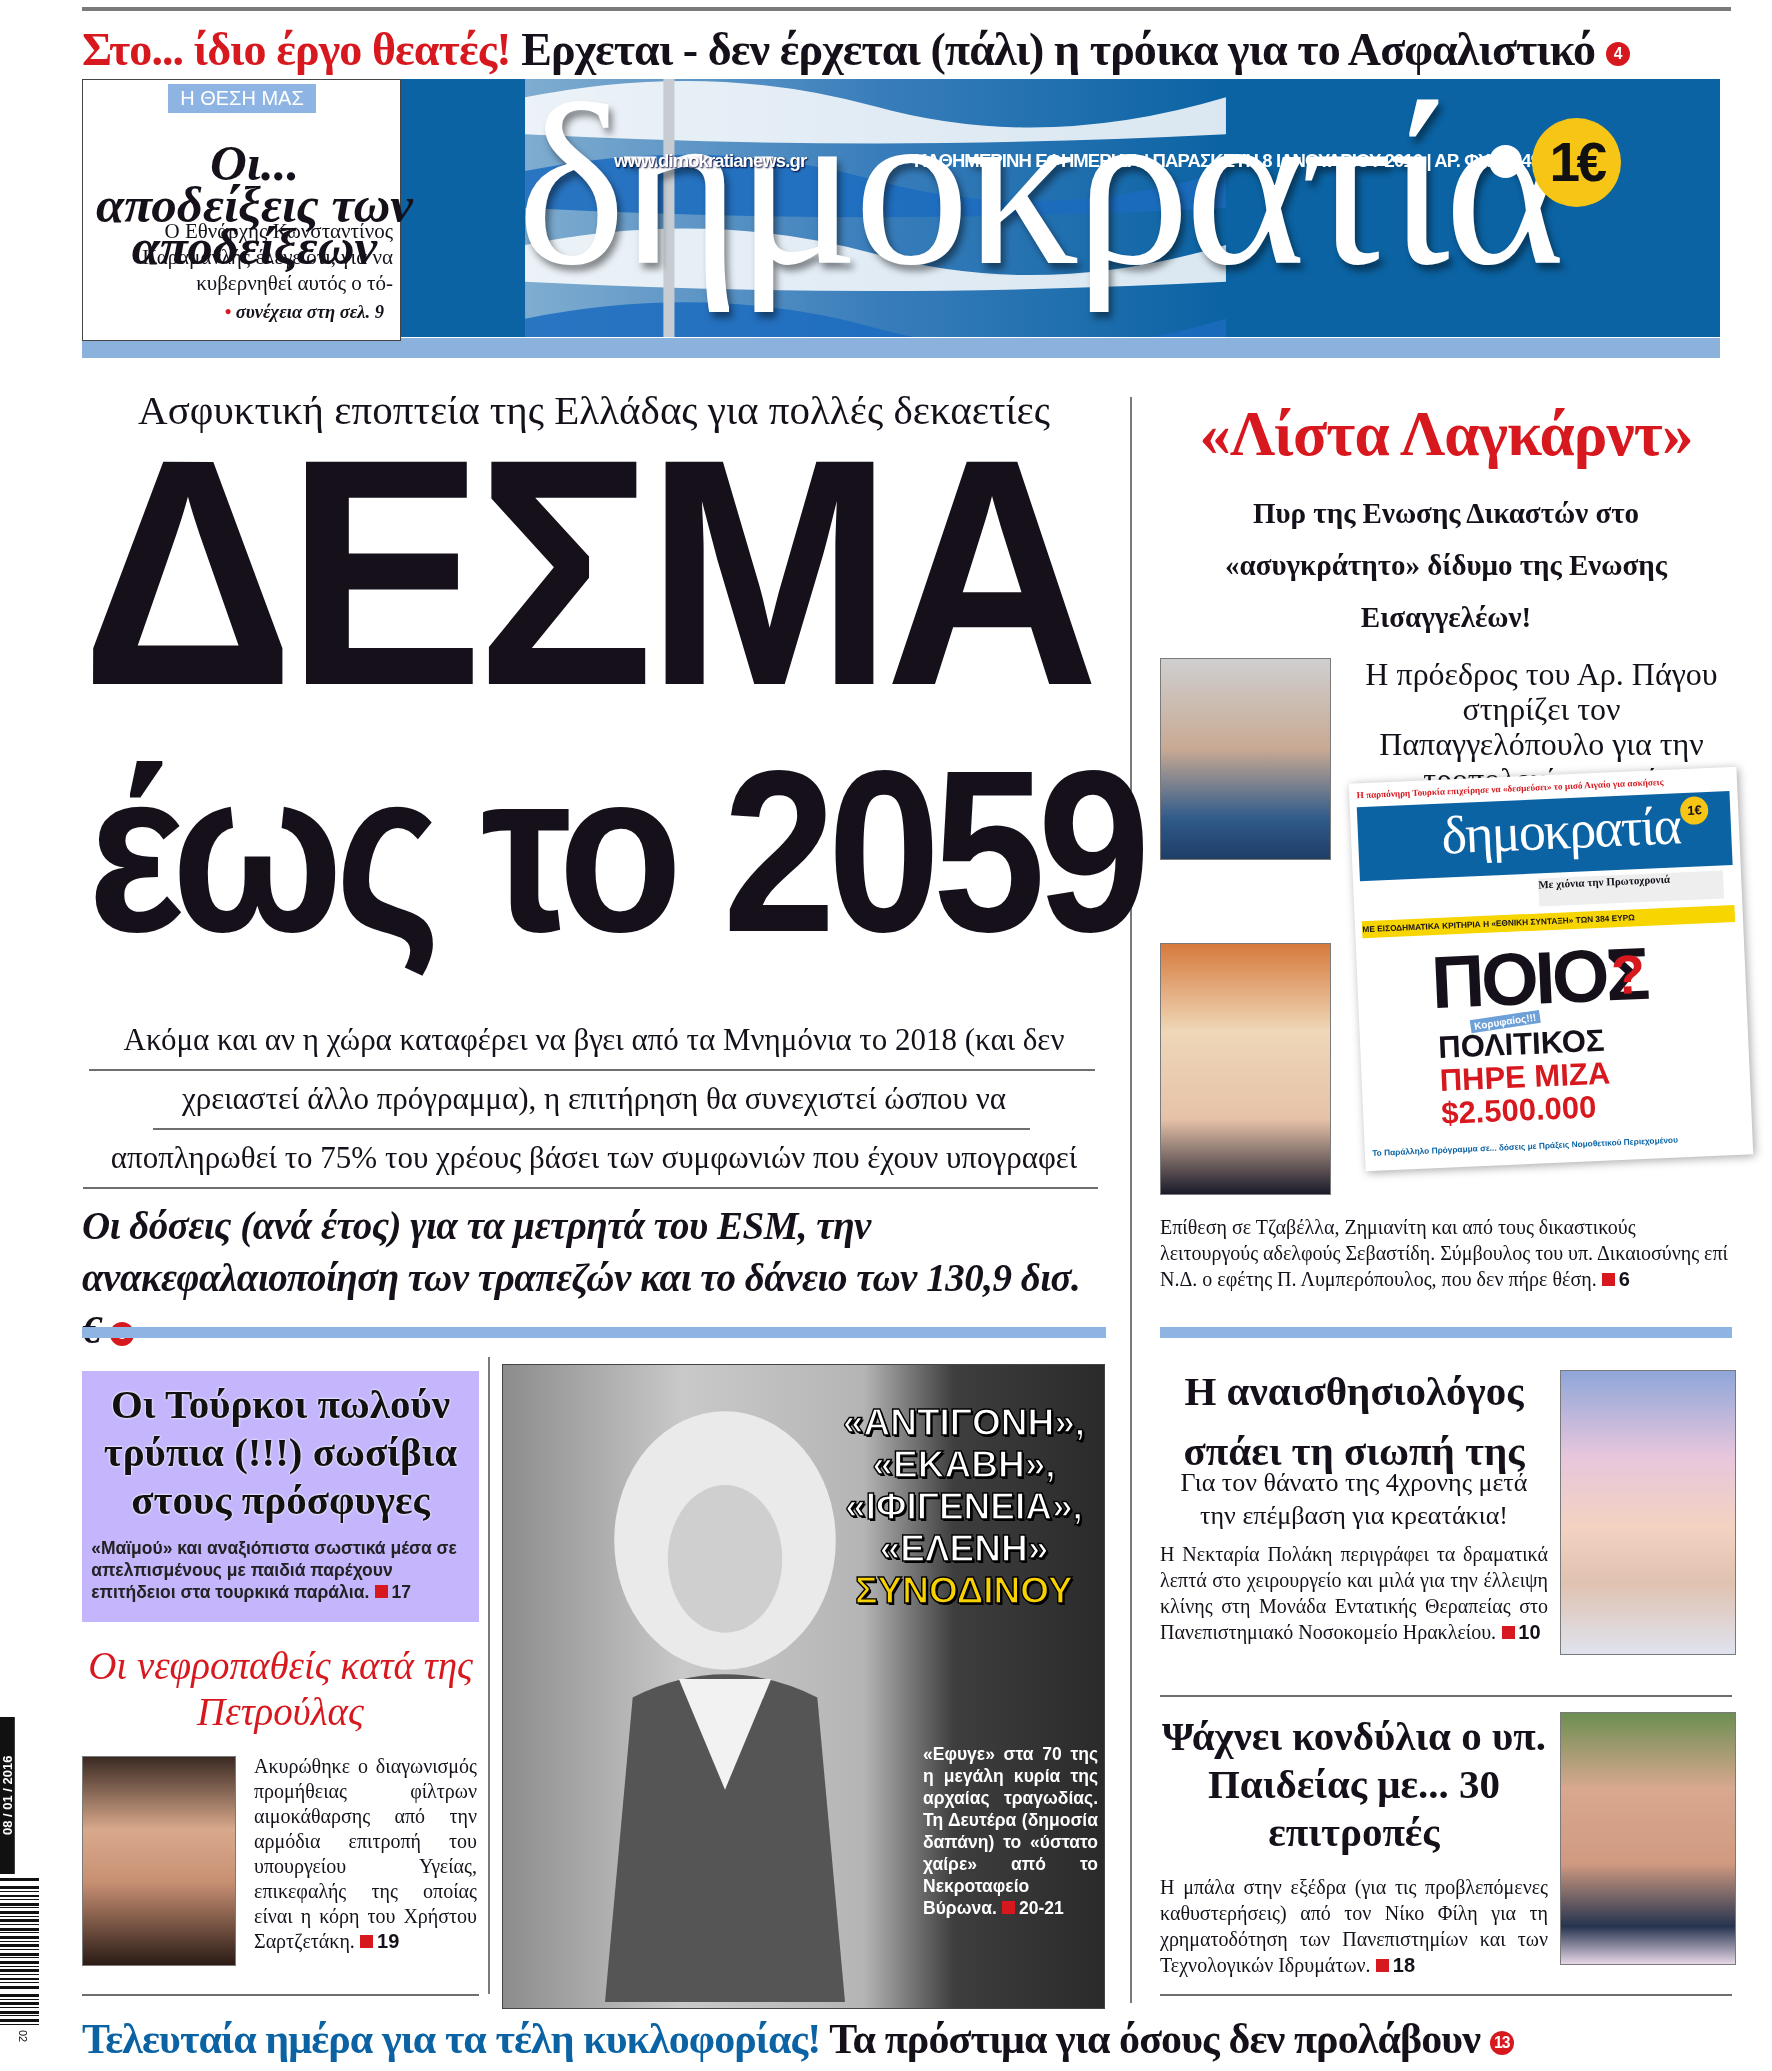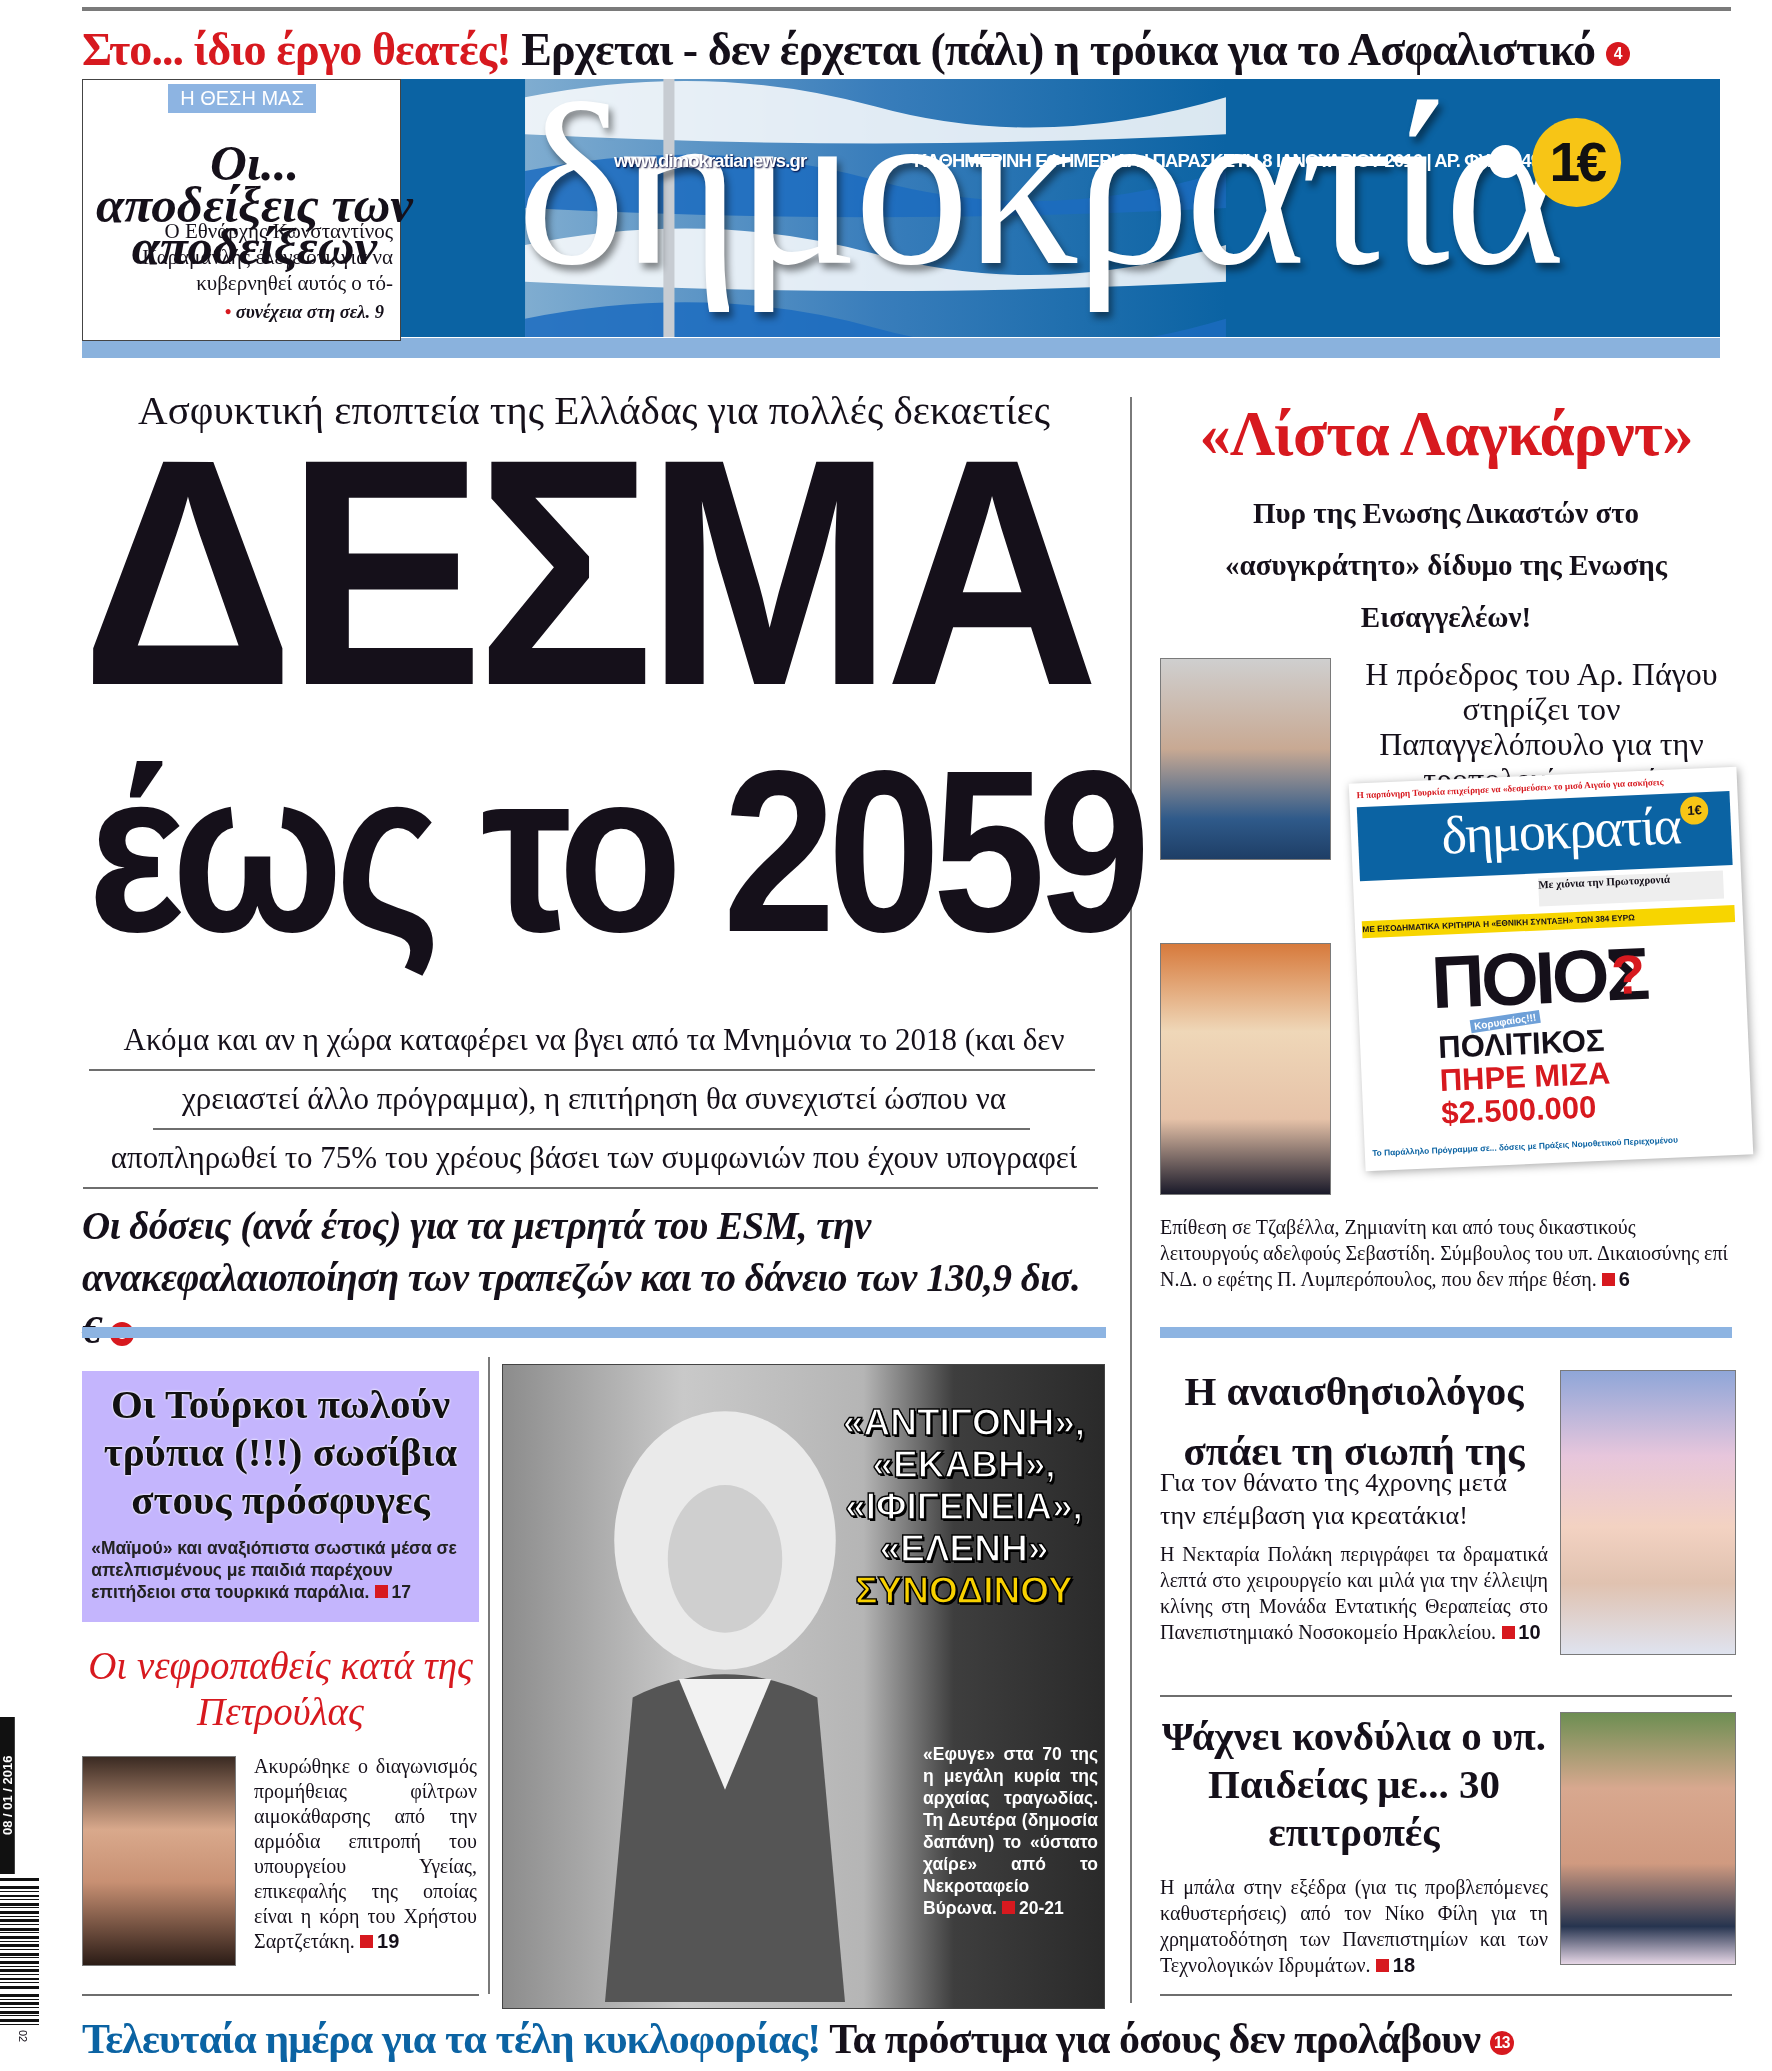--- a/index.html
+++ b/index.html
@@ -60,21 +60,21 @@
   #turks-body{left:9.2px;top:166px;width:378px;font-family:"Liberation Sans",sans-serif;font-size:17.5px;line-height:22px;font-weight:bold;color:#222;}
   #kidney-title{left:82px;top:1643px;width:397px;text-align:center;font-style:italic;font-size:39px;line-height:46px;color:#d7191f;}
   #kidney-body{left:254px;top:1754px;width:223px;font-size:20px;line-height:25px;text-align:justify;}
 
   #synod{left:502px;top:1364px;width:601px;height:643px;background:linear-gradient(90deg,#8c8c8c 0%,#c9c9c9 30%,#b5b5b5 60%,#3e3e3e 75%,#2a2a2a 100%);border:0.9px solid #444;overflow:hidden;}
   #synod-roles{left:332px;top:37px;width:258px;text-align:center;font-family:"Liberation Sans",sans-serif;font-weight:bold;font-size:37px;line-height:42px;color:#fff;-webkit-text-stroke:1.4px #000;text-shadow:1.8px 1.8px 0 #000;}
   #synod-name{color:#f8d100;}
   #synod-caption{left:420px;top:378px;width:175px;font-family:"Liberation Sans",sans-serif;font-weight:bold;font-size:17.5px;line-height:22px;color:#fff;text-align:justify;}
 
   #anaist-title{left:1160px;top:1361px;width:388px;text-align:center;font-size:41px;line-height:60px;font-weight:bold;}
-  #anaist-sub{left:1160px;top:1466px;width:388px;font-size:26px;line-height:33px;}
+  #anaist-sub{left:1160px;top:1466px;width:388px;text-align:center;font-size:26px;line-height:33px;}
   #anaist-body{left:1160px;top:1541px;width:388px;font-size:20px;line-height:26px;text-align:justify;}
   #fil-title{left:1160px;top:1712px;width:388px;text-align:center;font-size:41px;line-height:48px;font-weight:bold;}
   #fil-body{left:1160px;top:1874px;width:388px;font-size:20px;line-height:26px;text-align:justify;}
 
   
   #bottom-headline{left:82px;top:2012px;width:1652px;height:55px;font-weight:bold;font-size:42px;line-height:55px;white-space:nowrap;letter-spacing:-0.9px;}
   #bottom-headline .blue{color:#0b63a3;}
 
   
   #side-date{left:0;top:1717px;width:14.8px;height:157px;background:#111;color:#fff;font-family:"Liberation Sans",sans-serif;font-weight:bold;font-size:13px;writing-mode:vertical-rl;transform:rotate(180deg);text-align:center;}

